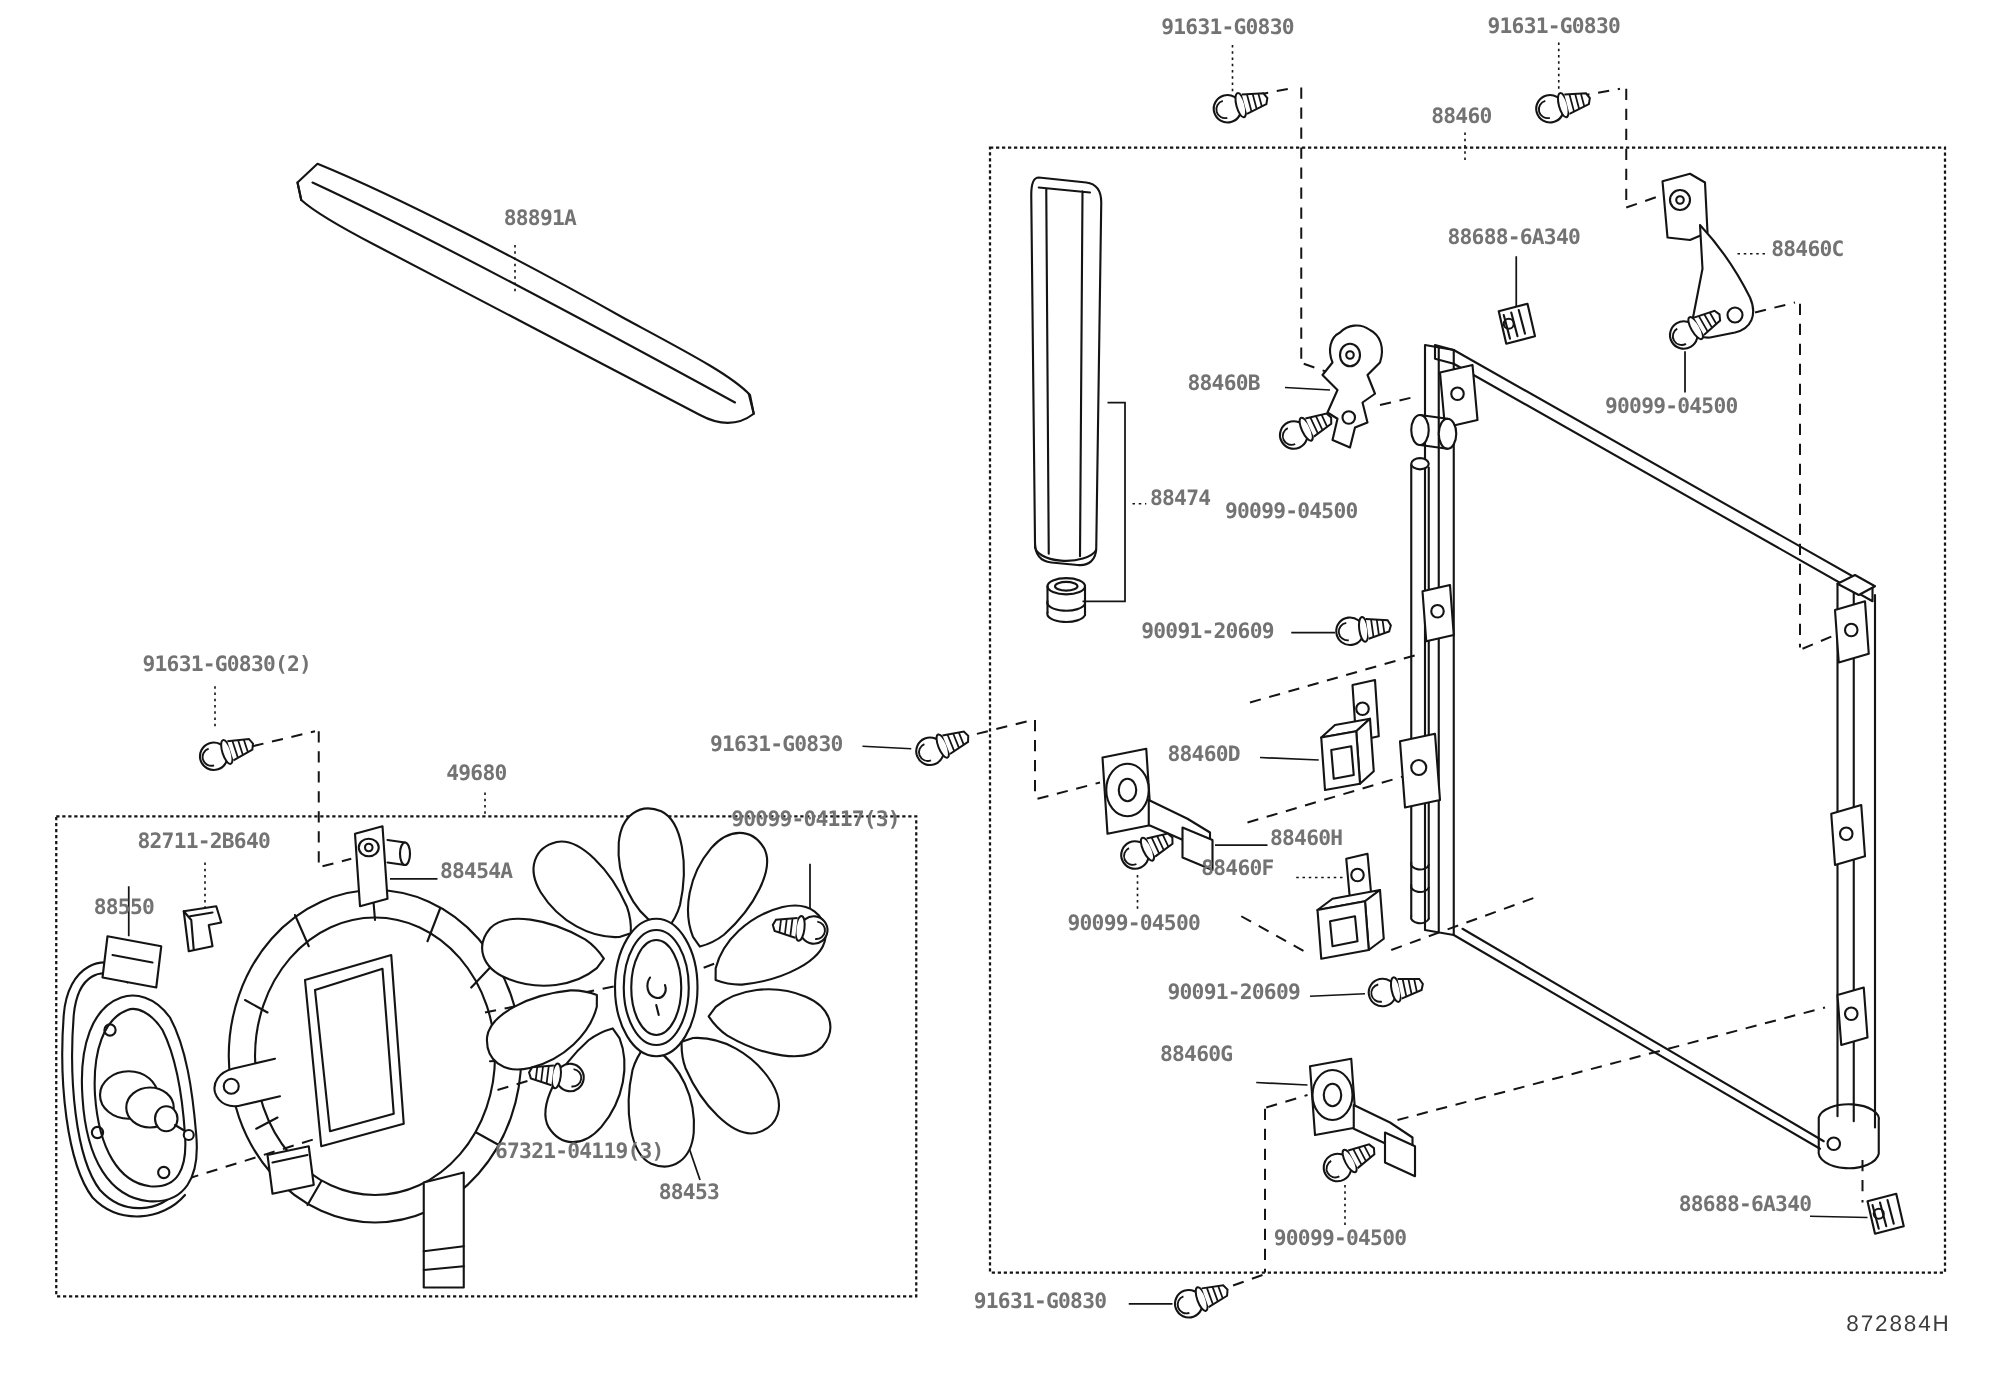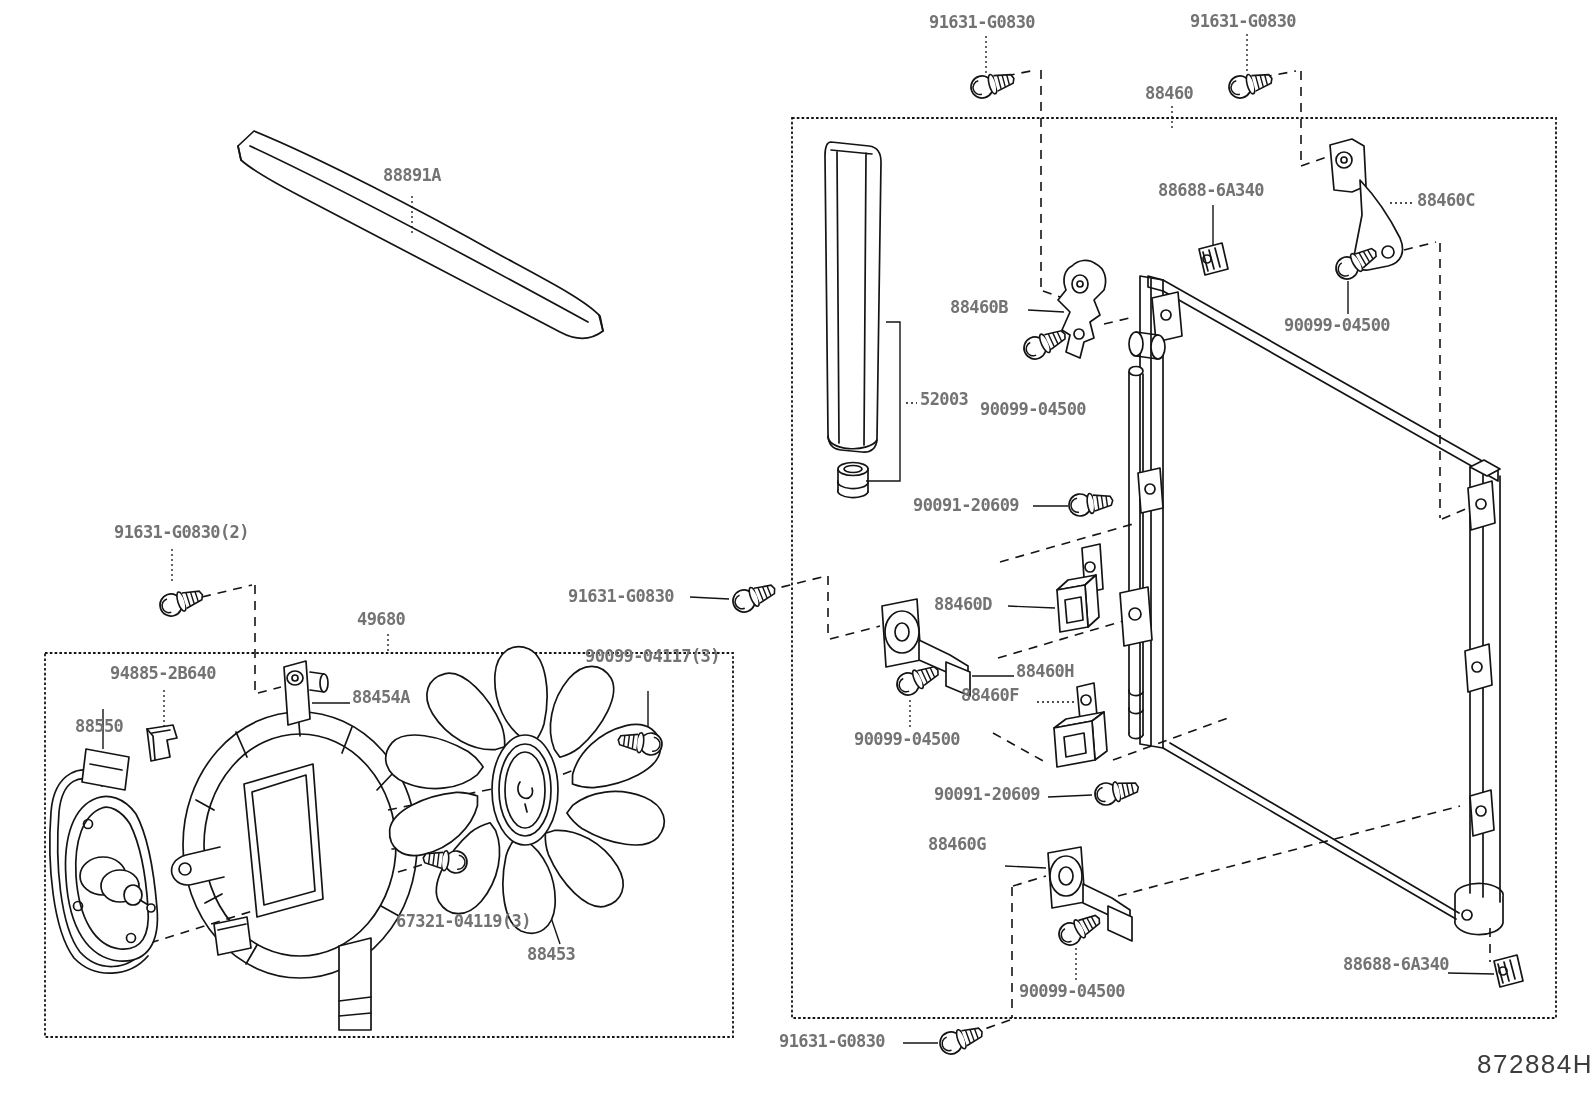--- a/index.html
+++ b/index.html
@@ -2,21 +2,21 @@
 <html><head>
 <meta charset="utf-8">
 <style>
   html,body{margin:0;padding:0;background:#fff}
   #stage{position:relative;width:1592px;height:1099px;background:#fff;overflow:hidden;
          font-family:"DejaVu Sans Mono",monospace}
   #art{position:absolute;left:0;top:0}
   .lbl{position:absolute;font-weight:bold;font-size:17px;line-height:1;
        letter-spacing:-0.6px;color:#737373;white-space:nowrap}
   .code{position:absolute;font-family:"Liberation Sans",sans-serif;font-weight:400;
-        font-size:26px;color:#3c3c3c;letter-spacing:1.5px}
+        font-size:18px;color:#3c3c3c;letter-spacing:1.5px}
   .box{fill:none;stroke:#141414;stroke-width:1.8;stroke-dasharray:2.6 2.2}
   .s{fill:none;stroke:#141414;stroke-width:1.7;stroke-linecap:round;stroke-linejoin:round}
   .w{fill:#ffffff;stroke:#141414;stroke-width:1.7;stroke-linecap:round;stroke-linejoin:round}
   .d{fill:none;stroke:#141414;stroke-width:1.6;stroke-dasharray:9 7}
   .t{fill:none;stroke:#141414;stroke-width:1.3;stroke-dasharray:2 3}
   .l{fill:none;stroke:#141414;stroke-width:1.4}
 </style>
 </head>
 <body>
 
@@ -286,41 +286,41 @@
     <use href="#scr" transform="translate(951,1043) rotate(-20)"></use>
     <use href="#scr" transform="translate(171,605) rotate(-18)"></use>
     <use href="#scr" transform="translate(651,744) rotate(187)"></use>
     <use href="#scr" transform="translate(456,862) rotate(187)"></use>
   </g>
 </svg>
 
   <div class="lbl" style="left:929px;top:14px">91631-G0830</div>
   <div class="lbl" style="left:1190px;top:13px">91631-G0830</div>
   <div class="lbl" style="left:1145px;top:85px">88460</div>
-  <div class="lbl" style="left:383px;top:167px">88891A</div>
+  <div class="lbl" style="left:403px;top:167px">88891A</div>
   <div class="lbl" style="left:1158px;top:182px">88688-6A340</div>
   <div class="lbl" style="left:1417px;top:192px">88460C</div>
   <div class="lbl" style="left:1284px;top:317px">90099-04500</div>
   <div class="lbl" style="left:950px;top:299px">88460B</div>
-  <div class="lbl" style="left:920px;top:391px">52003</div>
+  <div class="lbl" style="left:920px;top:391px">88474</div>
   <div class="lbl" style="left:980px;top:401px">90099-04500</div>
   <div class="lbl" style="left:913px;top:497px">90091-20609</div>
   <div class="lbl" style="left:568px;top:588px">91631-G0830</div>
   <div class="lbl" style="left:934px;top:596px">88460D</div>
   <div class="lbl" style="left:1016px;top:663px">88460H</div>
   <div class="lbl" style="left:961px;top:687px">88460F</div>
   <div class="lbl" style="left:854px;top:731px">90099-04500</div>
   <div class="lbl" style="left:934px;top:786px">90091-20609</div>
   <div class="lbl" style="left:928px;top:836px">88460G</div>
   <div class="lbl" style="left:1019px;top:983px">90099-04500</div>
   <div class="lbl" style="left:779px;top:1033px">91631-G0830</div>
   <div class="lbl" style="left:1343px;top:956px">88688-6A340</div>
   <div class="lbl" style="left:114px;top:524px">91631-G0830(2)</div>
   <div class="lbl" style="left:357px;top:611px">49680</div>
-  <div class="lbl" style="left:110px;top:665px">94885-2B640</div>
+  <div class="lbl" style="left:110px;top:665px">82711-2B640</div>
   <div class="lbl" style="left:75px;top:718px">88550</div>
   <div class="lbl" style="left:352px;top:689px">88454A</div>
   <div class="lbl" style="left:585px;top:648px">90099-04117(3)</div>
   <div class="lbl" style="left:396px;top:913px">67321-04119(3)</div>
   <div class="lbl" style="left:527px;top:946px">88453</div>
 
   <div class="code" style="left:1477px;top:1049px">872884H</div>
 
 </div>
 

